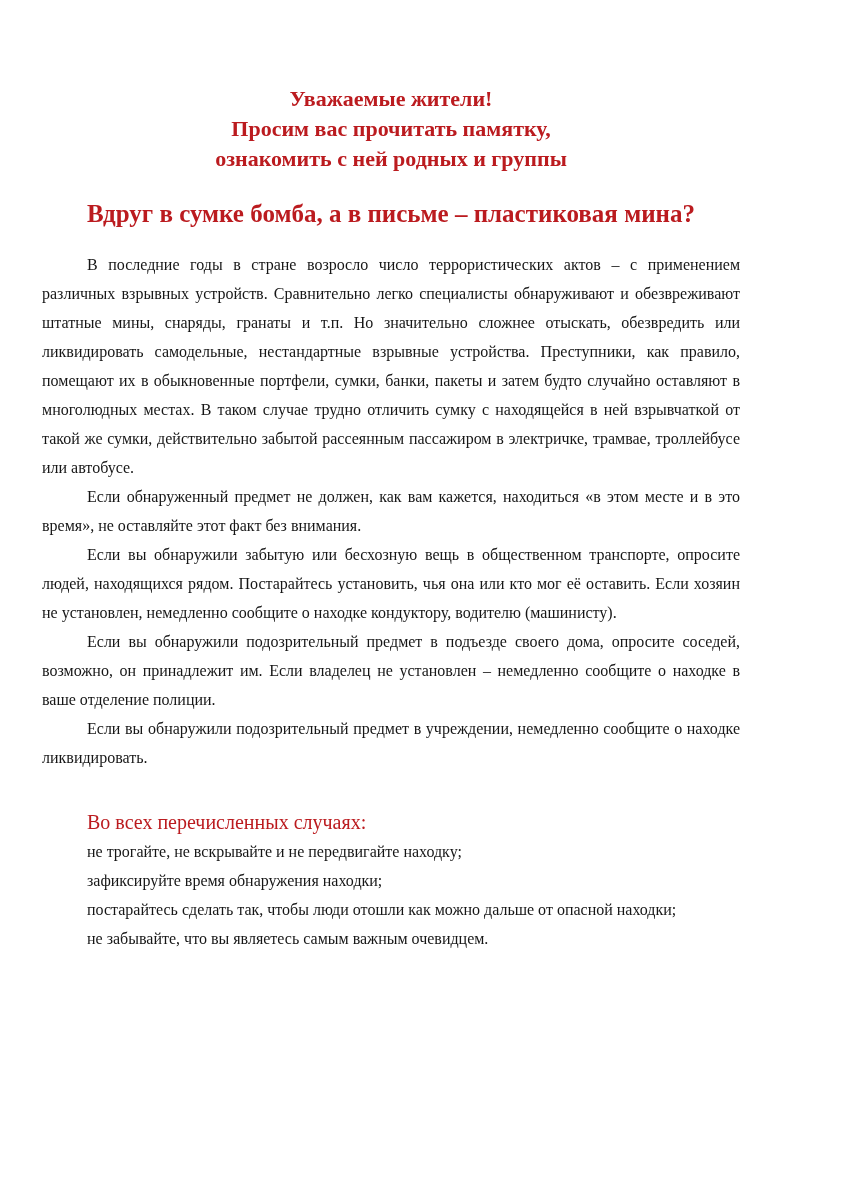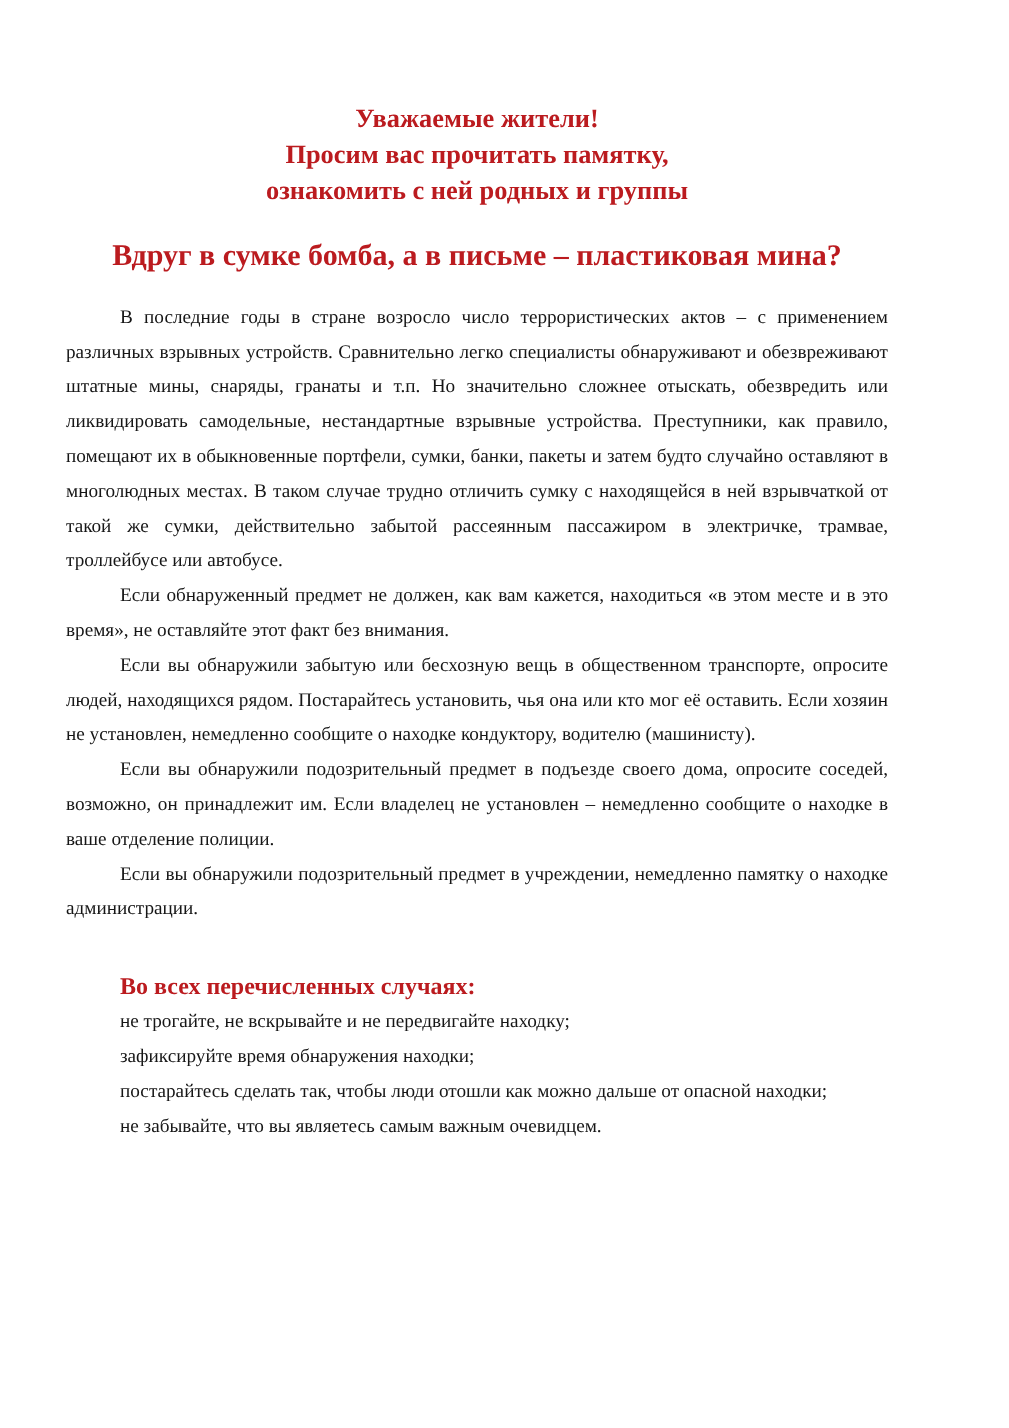--- a/index.html
+++ b/index.html
@@ -11,21 +11,21 @@
     margin: 0;
     padding: 0;
     background: var(--background);
   }
   .page {
     position: relative;
     width: 841px;
     height: 1190px;
     background: var(--background);
     box-sizing: border-box;
-    padding: 84px 101px 0 55px;
+    padding: 84px 101px 0 42px;
     font-family: "Liberation Serif", "DejaVu Serif", serif;
     color: var(--text);
     overflow: hidden;
   }
   .doc-header {
     text-align: center;
     color: var(--accent);
     font-weight: bold;
     font-size: 22px;
     line-height: 30px;
@@ -50,21 +50,21 @@
     text-indent: 45px;
     color: var(--text);
   }
   .instructions {
     margin-top: 36px;
   }
   .instr-heading {
     margin: 0;
     font-size: 20px;
     line-height: 29px;
-    font-weight: bold;
+    font-weight: normal;
     color: var(--accent);
     text-indent: 45px;
   }
 </style>
 </head>
 <body>
 
 <div class="page">
 
   <header class="doc-header">
@@ -79,21 +79,21 @@
 
       <p class="para">В последние годы в стране возросло число террористических актов – с применением различных взрывных устройств. Сравнительно легко специалисты обнаруживают и обезвреживают штатные мины, снаряды, гранаты и т.п. Но значительно сложнее отыскать, обезвредить или ликвидировать самодельные, нестандартные взрывные устройства. Преступники, как правило, помещают их в обыкновенные портфели, сумки, банки, пакеты и затем будто случайно оставляют в многолюдных местах. В таком случае трудно отличить сумку с находящейся в ней взрывчаткой от такой же сумки, действительно забытой рассеянным пассажиром в электричке, трамвае, троллейбусе или автобусе.</p>
 
 
       <p class="para">Если обнаруженный предмет не должен, как вам кажется, находиться «в этом месте и в это время», не оставляйте этот факт без внимания.</p>
 
       <p class="para">Если вы обнаружили забытую или бесхозную вещь в общественном транспорте, опросите людей, находящихся рядом. Постарайтесь установить, чья она или кто мог её оставить. Если хозяин не установлен, немедленно сообщите о находке кондуктору, водителю (машинисту).</p>
 
       <p class="para">Если вы обнаружили подозрительный предмет в подъезде своего дома, опросите соседей, возможно, он принадлежит им. Если владелец не установлен – немедленно сообщите о находке в ваше отделение полиции.</p>
 
-      <p class="para">Если вы обнаружили подозрительный предмет в учреждении, немедленно памятку о находке администрации.</p>
+      <p class="para">Если вы обнаружили подозрительный предмет в учреждении, немедленно сообщите о находке ликвидировать.</p>
     </section>
 
   <section class="instructions">
     <p class="instr-heading">Во всех перечисленных случаях:</p>
     <div>
 
         <p class="para">не трогайте, не вскрывайте и не передвигайте находку;</p>
 
         <p class="para">зафиксируйте время обнаружения находки;</p>
 

